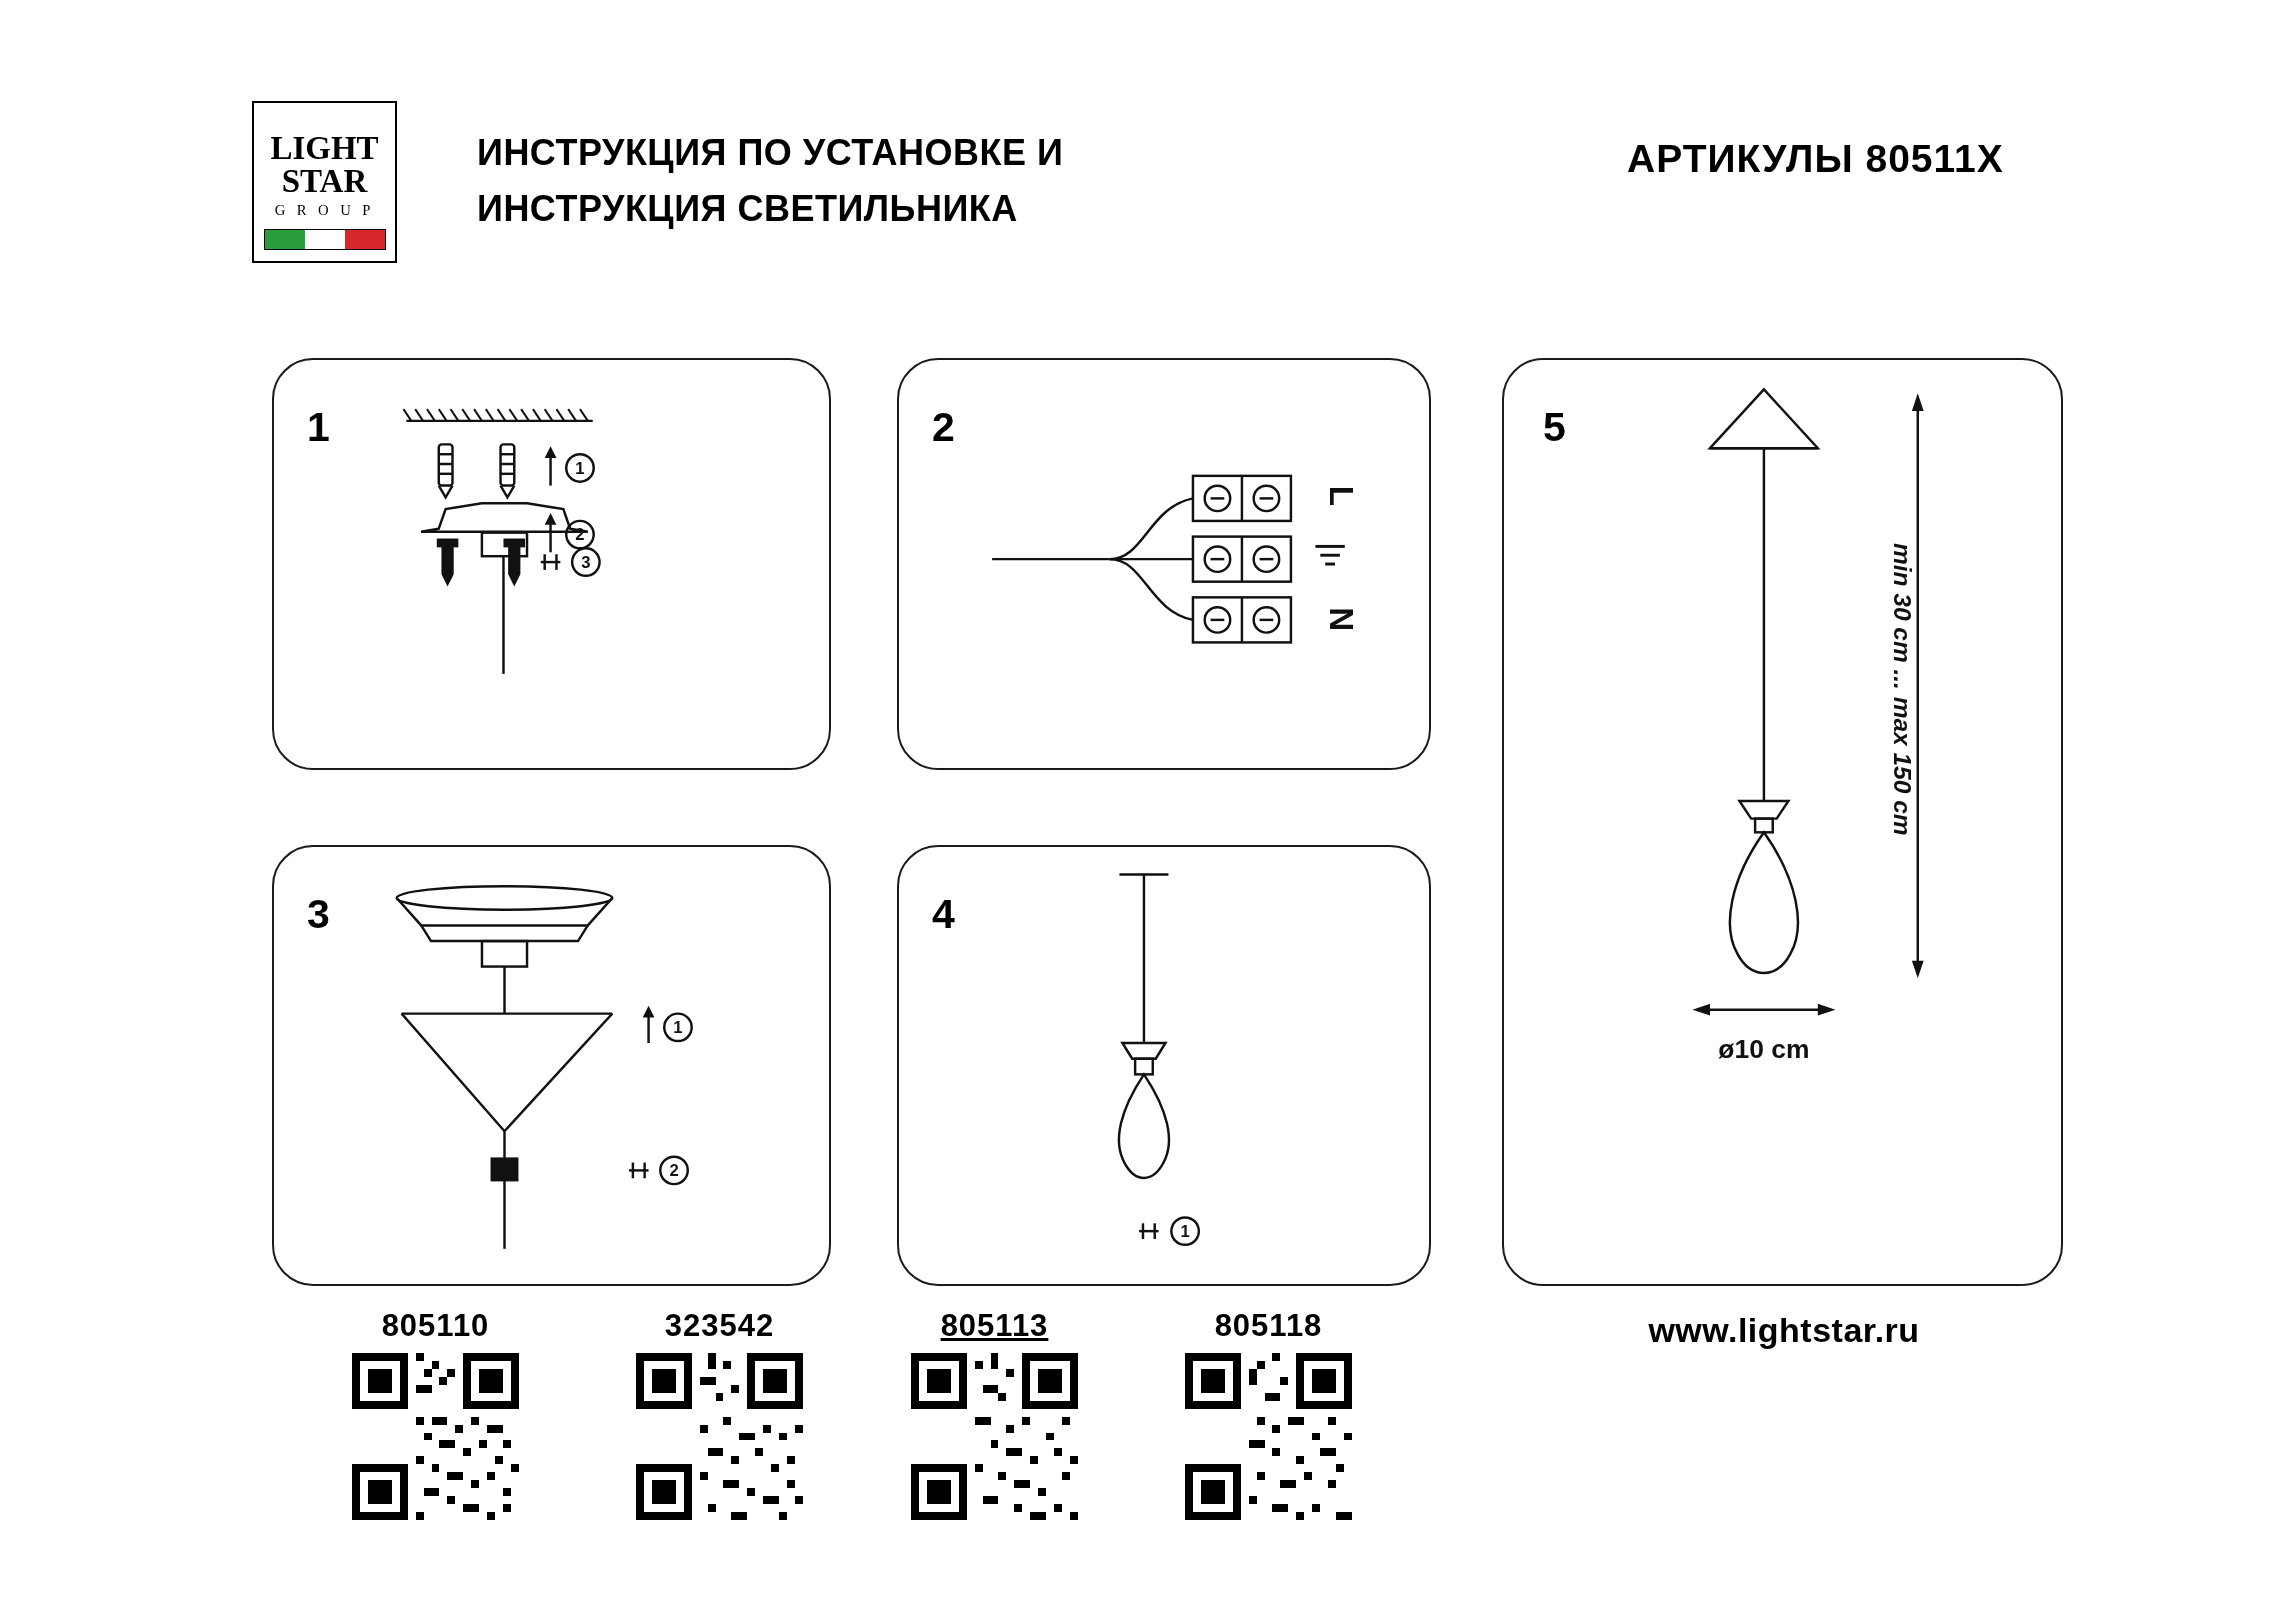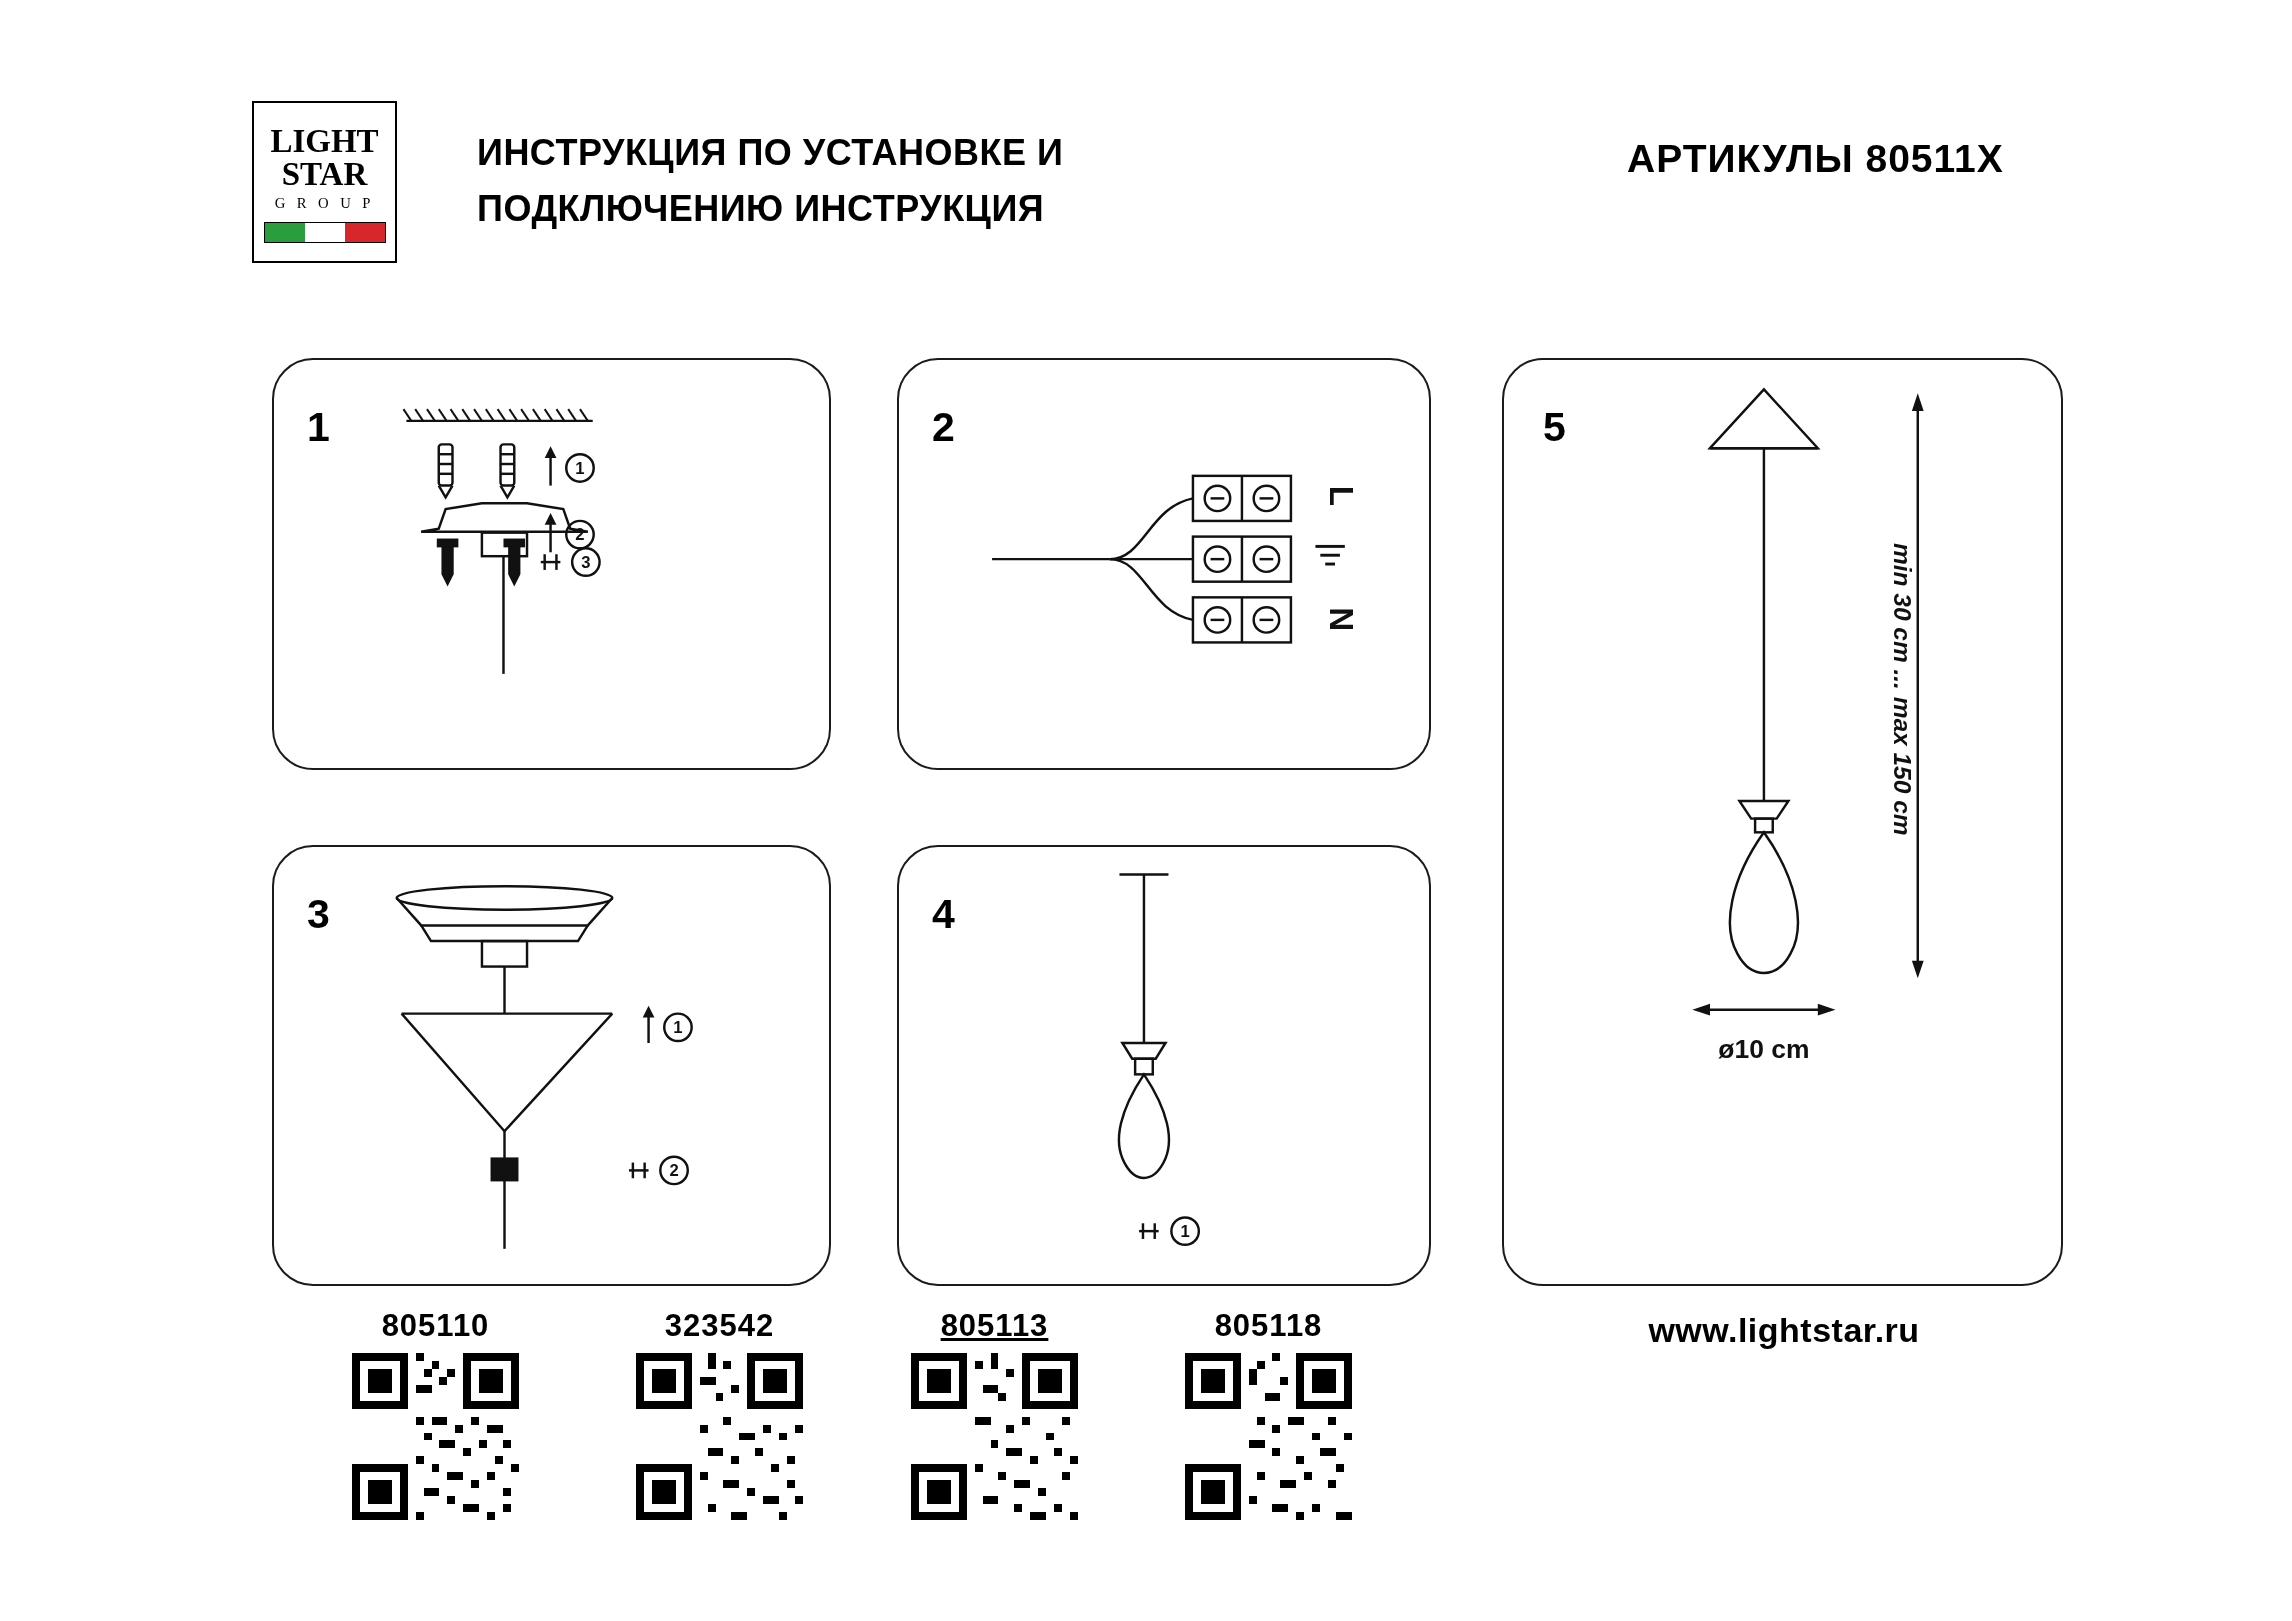--- a/index.html
+++ b/index.html
@@ -10,21 +10,21 @@
     position:relative;
     overflow:hidden;
   }
   .page{position:absolute;inset:0;}
 
   
   .logo-box{
     position:absolute;left:252px;top:101px;width:145px;height:162px;
     border:2.9px solid #000;box-sizing:border-box;
     display:flex;flex-direction:column;align-items:center;justify-content:flex-start;
-    padding-top:22px;
+    padding-top:29px;
   }
   .logo-line{
     font-family:"Liberation Serif", serif;
     font-weight:bold;font-size:33px;line-height:33px;letter-spacing:0px;
     width:100%;text-align:center;
   }
   .logo-group{
     font-family:"Liberation Serif", serif;
     font-size:14.7px;letter-spacing:3.9px;margin-top:3.9px;text-align:center;width:100%;
   }
@@ -89,21 +89,21 @@
     <div class="logo-group">G R O U P</div>
     <div class="logo-flag">
       <i class="flag-g"></i>
         <i class="flag-w"></i>
         <i class="flag-r"></i>
     </div>
   </div>
 
   <div class="main-title">
     <div>ИНСТРУКЦИЯ ПО УСТАНОВКЕ И</div>
-    <div>ПОДКЛЮЧЕНИЮ ИНСТРУКЦИЯ</div>
+    <div>ИНСТРУКЦИЯ СВЕТИЛЬНИКА</div>
   </div>
 
   <div class="series">
     <div class="s2">АРТИКУЛЫ 80511X</div>
   </div>
 
   <div class="panel" id="panel1">
     <div class="num">1</div>
     <div class="art">
       <svg width="559" height="412" viewBox="0 0 570 420">

